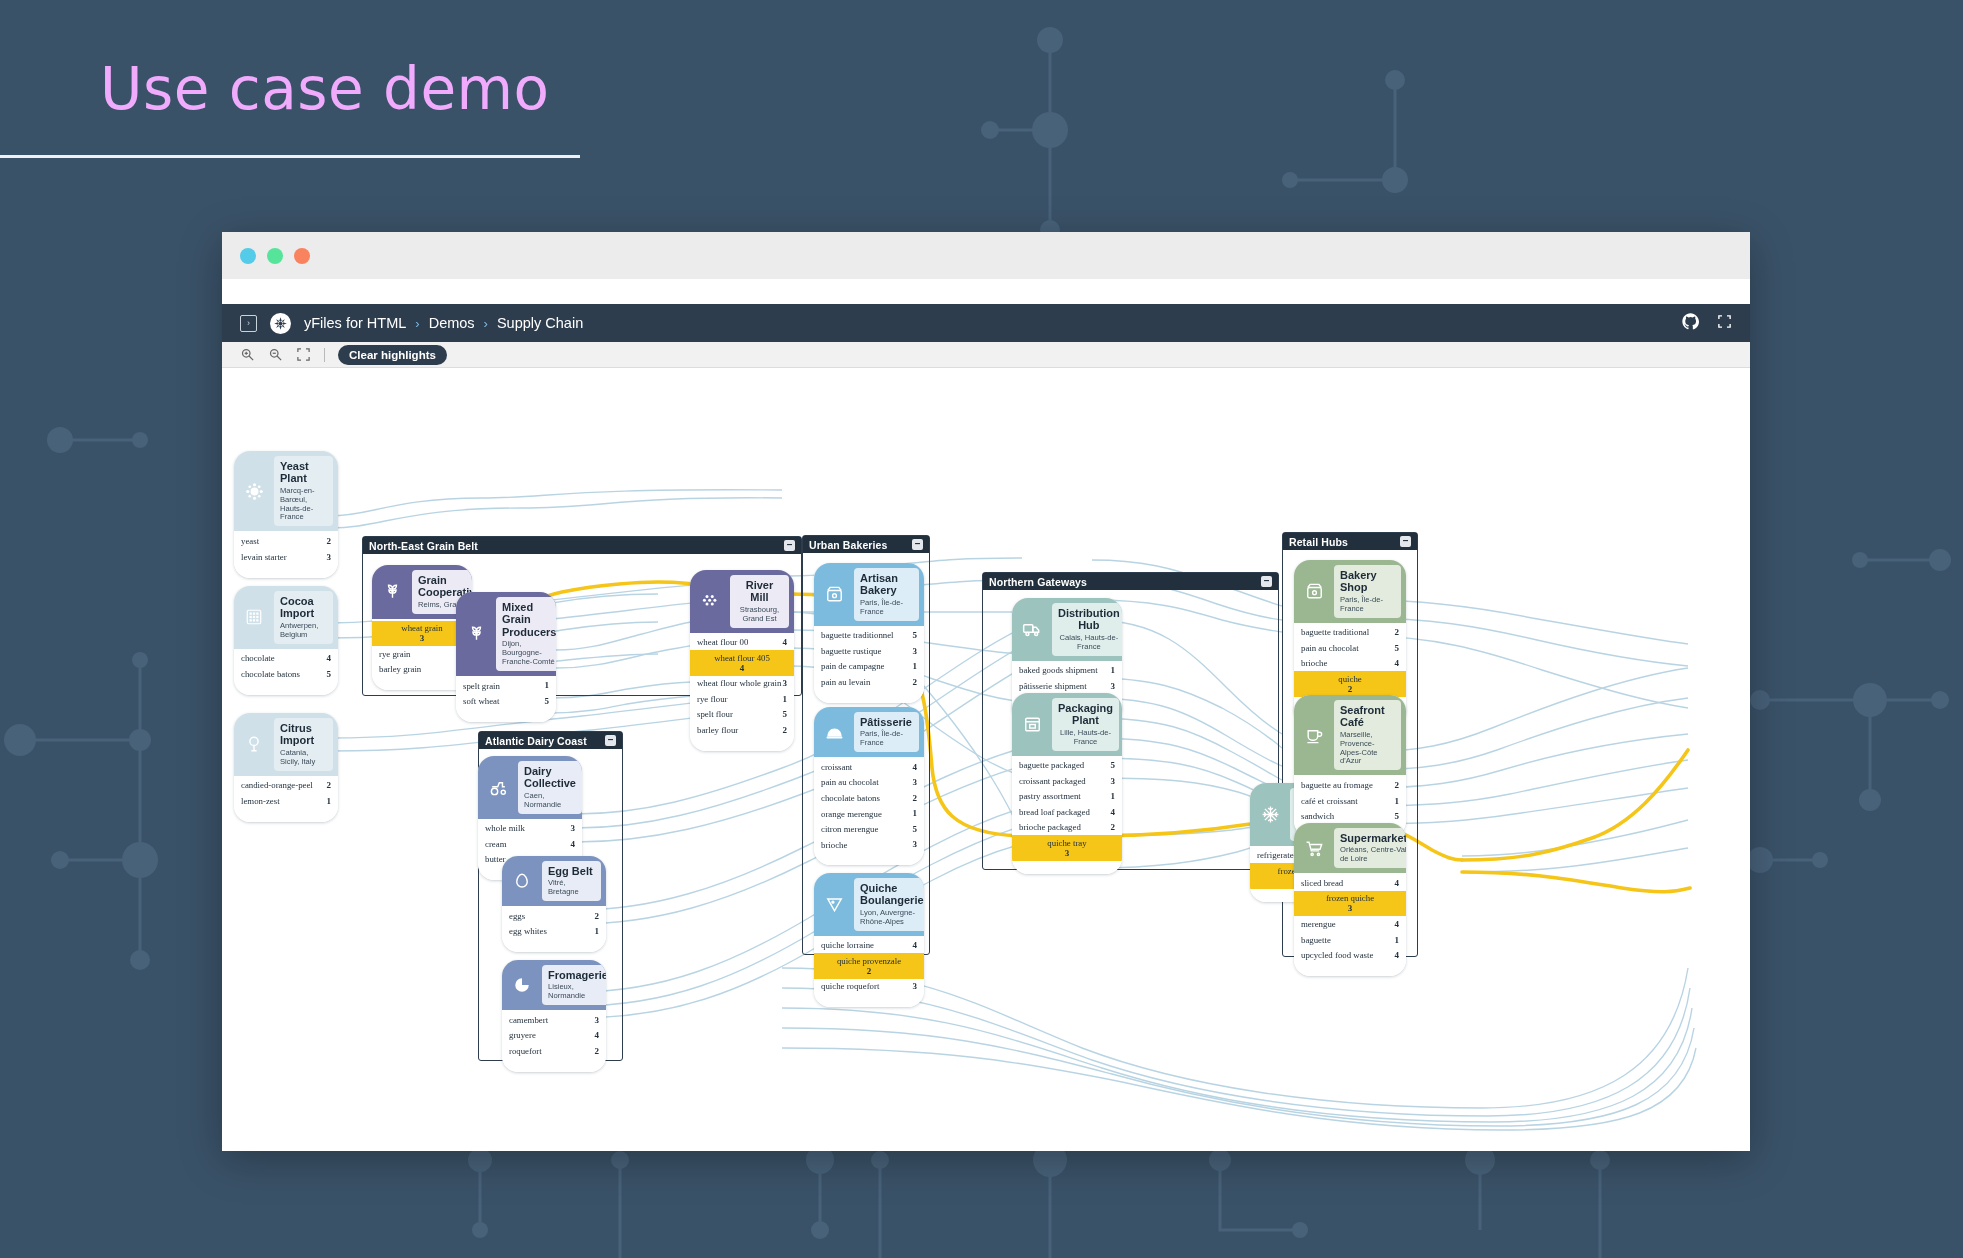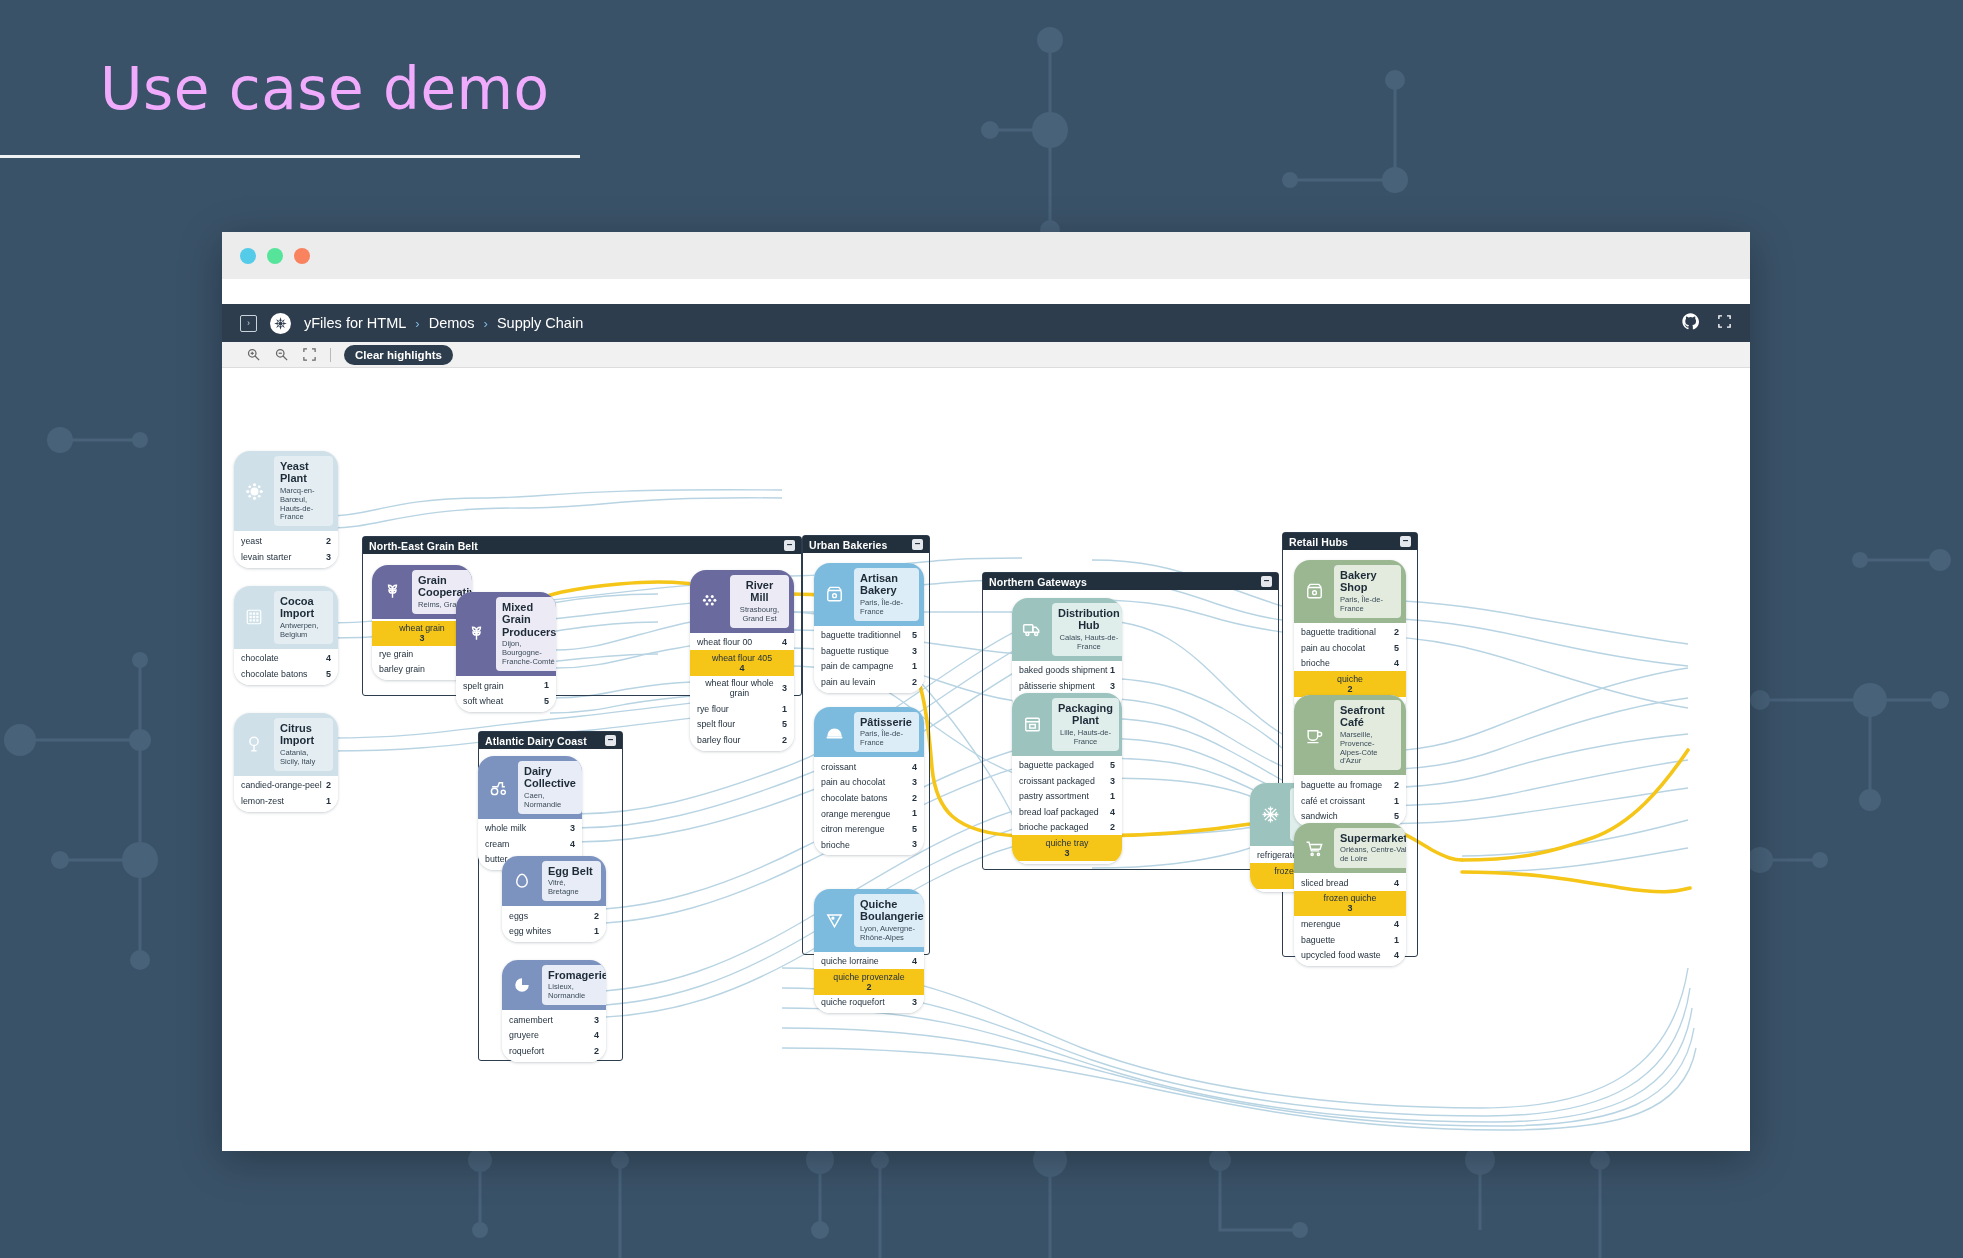--- a/index.html
+++ b/index.html
@@ -55,21 +55,21 @@
     display: flex; align-items: center; justify-content: center;
   }
   #breadcrumb { display: flex; align-items: center; gap: 9px; font-size: 14.5px; }
   #breadcrumb .crumb { color: #ffffff; }
   #breadcrumb .sep { color: #7fb8e0; font-size: 13px; }
   #header-right { margin-left: auto; display: flex; align-items: center; gap: 18px; }
 
   
   #toolbar {
     height: 26px; background: #f1f1f1; border-bottom: 1px solid #dcdcdc;
-    display: flex; align-items: center; padding: 0 24px; gap: 13px;
+    display: flex; align-items: center; padding: 0 18px; gap: 13px;
   }
   .tb-icon { width: 15px; height: 15px; opacity: .72; cursor: pointer; }
   .tb-divider { width: 1px; height: 14px; background: #b9b9b9; }
   #clear-highlights {
     background: #2e3d4d; color: #ffffff; border: none; border-radius: 11px;
     font-size: 11.5px; padding: 4px 11px; cursor: pointer;
     font-family: "Liberation Sans", sans-serif; font-weight: 600;
   }
 
   
@@ -102,21 +102,21 @@
   .node-icon {
     width: 30px; min-width: 30px; display: flex; align-items: center; justify-content: center;
     color: #ffffff;
   }
   .node-titlebox {
     flex: 1; border-radius: 4px; padding: 4px 6px; display: flex;
     flex-direction: column; justify-content: center;
   }
   .node-title { font-size: 11px; font-weight: 700; color: #1d2b38; line-height: 1.12; }
   .node-sub { font-size: 7.6px; color: #3b4b59; line-height: 1.18; margin-top: 2px; }
-  .node-rows { background: #ffffff; padding: 2px 0 3px; }
+  .node-rows { background: #ffffff; padding: 2px 0 13px; font-family: Liberation Serif, serif; }
   .node-row {
     display: flex; align-items: center; justify-content: space-between;
     font-size: 8.8px; color: #24323f; padding: 2.6px 7px; line-height: 1.15;
   }
   .node-row .qty { font-weight: 700; font-size: 9px; }
   .node-row.hl { background: #f5c518; flex-direction: column; }
 
   
   .theme-lightblue .node-head { background: #cfe0e8; }
   .theme-lightblue .node-titlebox { background: #e3edf2; }
@@ -726,21 +726,21 @@
           <span>citron merengue</span>
           <span class="qty">5</span>
         </div>
         <div class="node-row">
           <span>brioche</span>
           <span class="qty">3</span>
         </div>
       </div>
     </div>
 
-    <div class="node theme-skyblue" style="left:592px; top:505px; width:110px;margin-top:16px;">
+    <div class="node theme-skyblue" style="left:592px; top:505px; width:110px;">
       <div class="node-head">
         <div class="node-icon">
           <svg width="19" height="19" viewBox="0 0 24 24" fill="none" stroke="#ffffff" stroke-width="1.8">
             <path d="M3.5 5h17l-8.5 15z"></path>
               <circle cx="10" cy="9" r="1.2" fill="#ffffff"></circle>
           </svg>
         </div>
         <div class="node-titlebox">
           <div class="node-title">Quiche Boulangerie</div>
           <div class="node-sub">Lyon, Auvergne-Rhône-Alpes</div>

